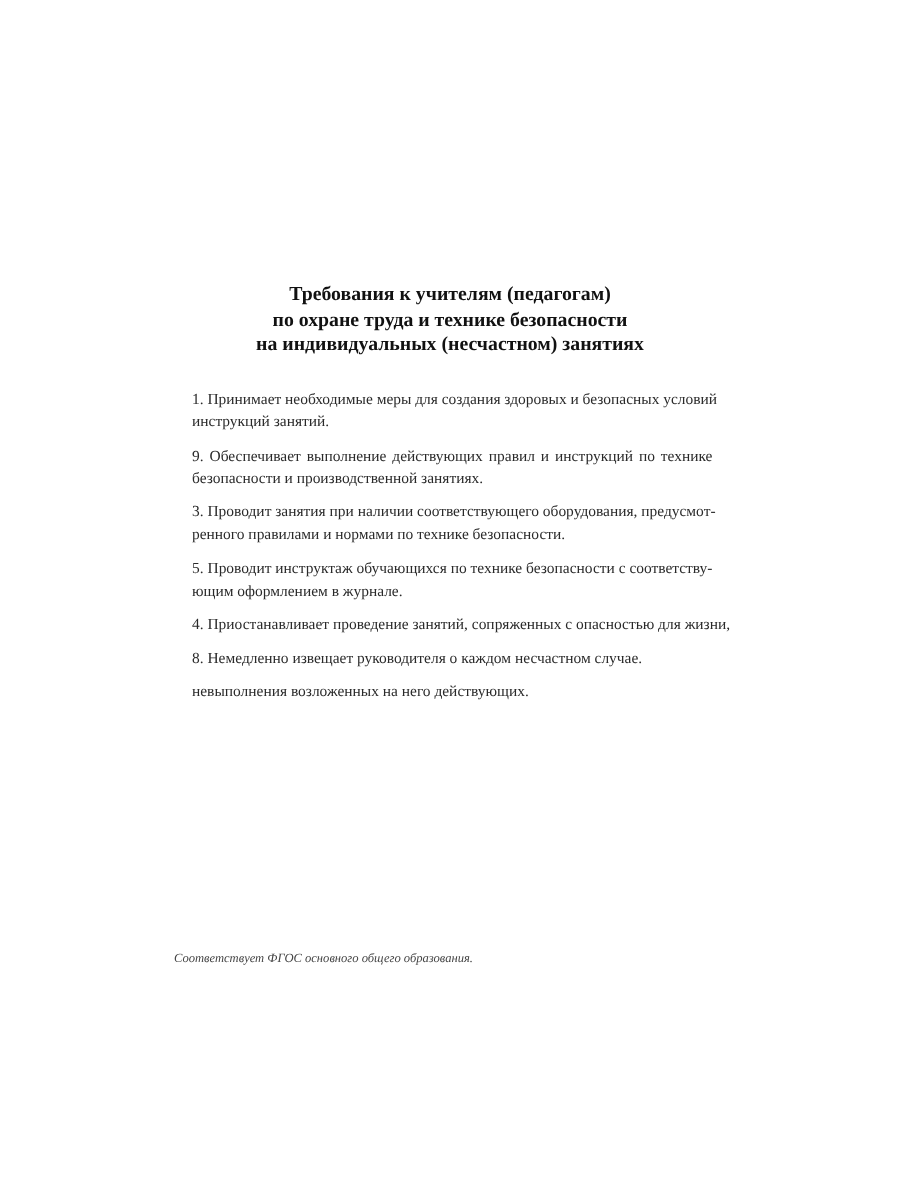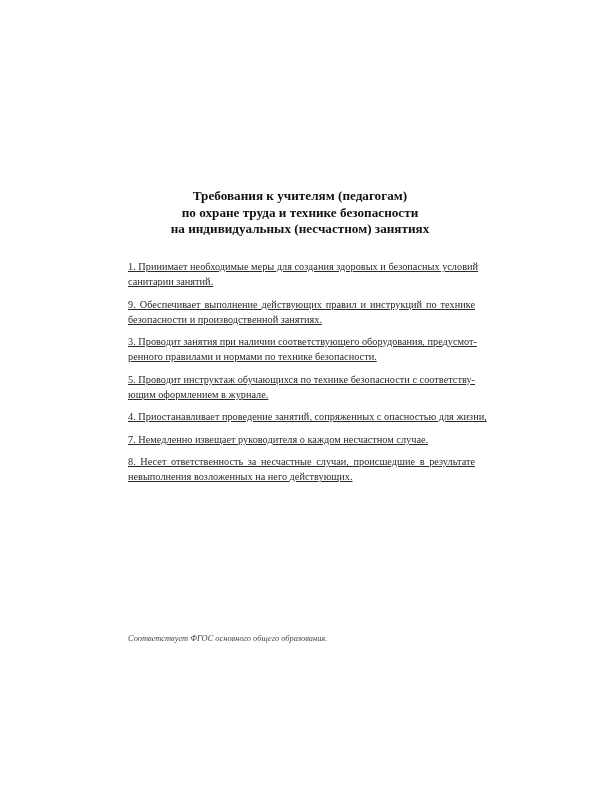--- a/index.html
+++ b/index.html
@@ -34,39 +34,38 @@
   }
   .title div { white-space: nowrap; }
   .items {
     position: absolute;
     left: 128px;
     top: 259px;
     width: 347px;
     font-size: 10.3px;
     line-height: 15.2px;
     color: #2a2a2a;
-    text-decoration: underline;
   }
   .item {
     text-align: justify;
     margin: 0 0 7.2px 0;
   }
   .item .line {
     display: block;
     text-align: justify;
     text-align-last: justify;
     white-space: nowrap;
     overflow: visible;
   }
   .item .line.last {
     text-align-last: left;
   }
   .footer {
     position: absolute;
-    left: 128px;
+    left: 116px;
     top: 634px;
     font-style: italic;
     font-size: 8.4px;
     color: #444;
     white-space: nowrap;
   }
 </style>
 </head>
 <body>
 
@@ -74,41 +73,40 @@
 
   <div class="title">
     <div>Требования к учителям (педагогам)</div>
     <div>по охране труда и технике безопасности</div>
     <div>на индивидуальных (несчастном) занятиях</div>
   </div>
 
   <div class="items">
     <div class="item">
       <span class="line">1. Принимает необходимые меры для создания здоровых и безопасных условий</span>
-      <span class="line last">санитарии занятий.</span>
+      <span class="line last">инструкций занятий.</span>
     </div>
     <div class="item">
       <span class="line">9. Обеспечивает выполнение действующих правил и инструкций по технике</span>
       <span class="line last">безопасности и производственной занятиях.</span>
     </div>
     <div class="item">
       <span class="line">3. Проводит занятия при наличии соответствующего оборудования, предусмот-</span>
       <span class="line last">ренного правилами и нормами по технике безопасности.</span>
     </div>
     <div class="item">
       <span class="line">5. Проводит инструктаж обучающихся по технике безопасности с соответству-</span>
       <span class="line last">ющим оформлением в журнале.</span>
     </div>
     <div class="item">
       <span class="line">4. Приостанавливает проведение занятий, сопряженных с опасностью для жизни,</span>
     </div>
     <div class="item">
-      <span class="line last">7. Немедленно извещает руководителя о каждом несчастном случае.</span>
+      <span class="line last">8. Немедленно извещает руководителя о каждом несчастном случае.</span>
     </div>
     <div class="item">
-      <span class="line">8. Несет ответственность за несчастные случаи, происшедшие в результате</span>
       <span class="line last">невыполнения возложенных на него действующих.</span>
     </div>
   </div>
 
   <div class="footer">Соответствует ФГОС основного общего образования.</div>
 
 </div>
 
 </body></html>

